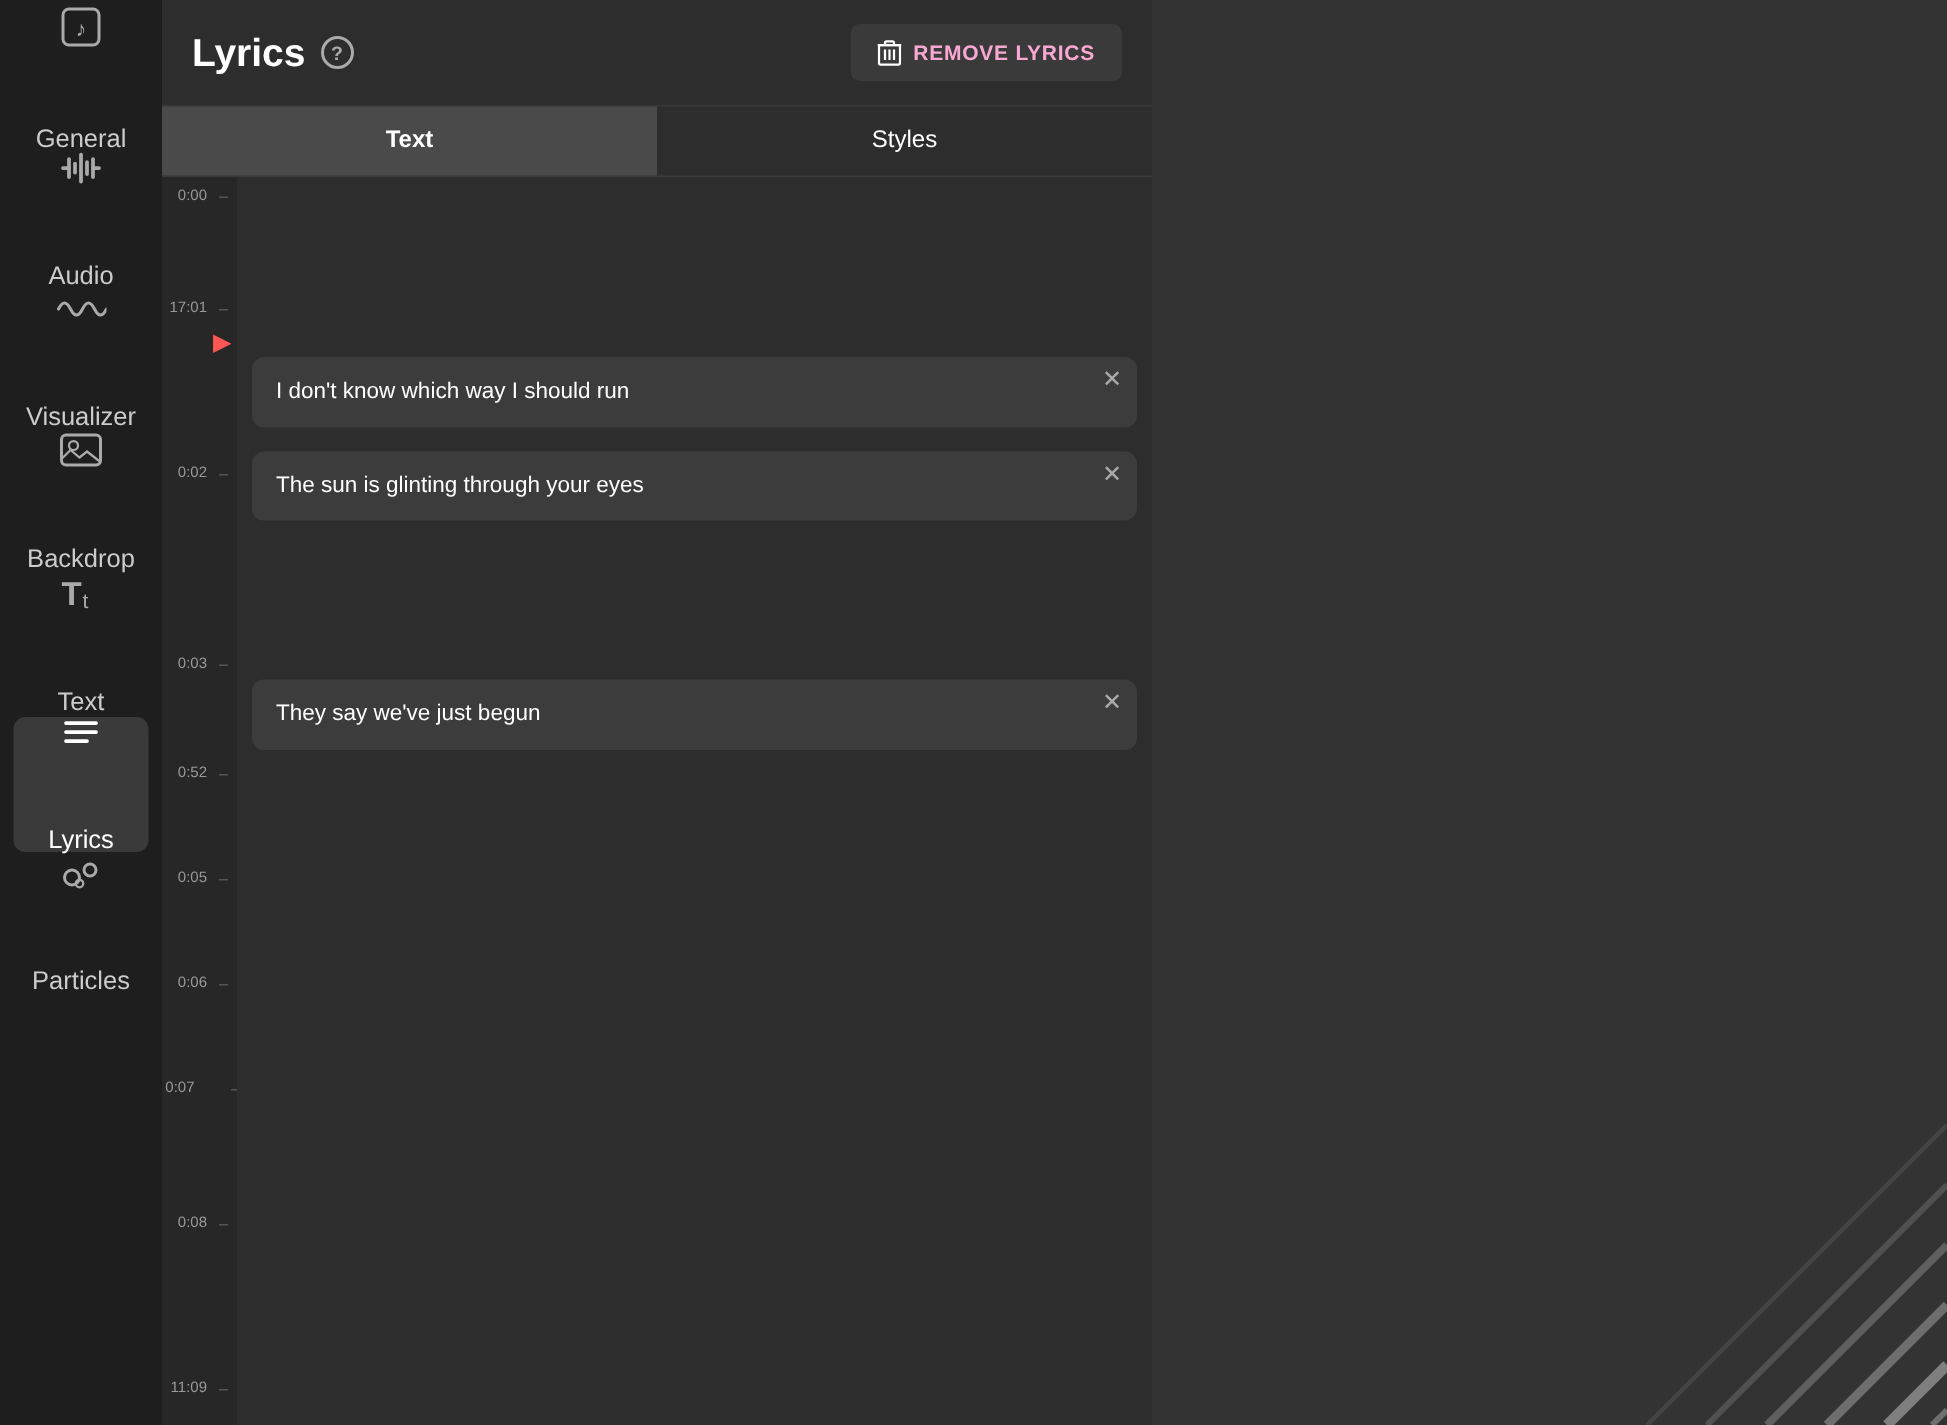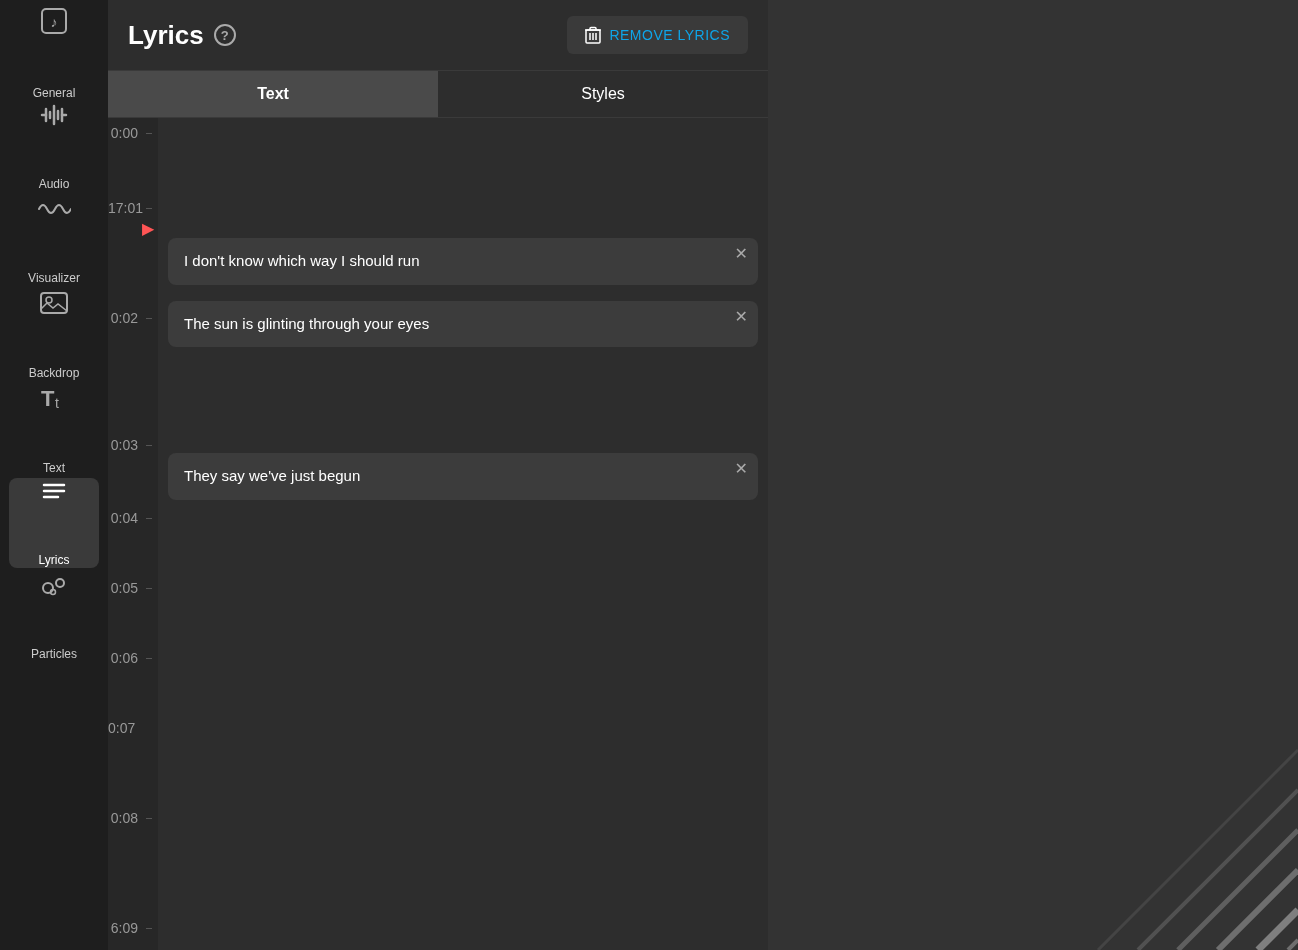--- a/index.html
+++ b/index.html
@@ -38,21 +38,21 @@
     }
     .sidebar-item.active {
       background: #3a3a3a;
       color: #fff;
     }
     .sidebar-icon {
       font-size: 22px;
       line-height: 1;
     }
     .sidebar-label {
-      font-size: 12px;
+      font-size: 17px;
       margin-top: 41px;
     }
 
     
     #main-panel {
       width: 660px;
       background: #2d2d2d;
       display: flex;
       flex-direction: column;
       flex-shrink: 0;
@@ -86,23 +86,23 @@
       font-size: 13px;
       cursor: pointer;
     }
     #remove-lyrics-btn {
       display: flex;
       align-items: center;
       gap: 8px;
       background: #3a3a3a;
       border: none;
       border-radius: 6px;
-      color: #0ea5e9;
+      color: #f9a8d4;
       font-size: 14px;
-      font-weight: normal;
+      font-weight: bold;
       padding: 10px 18px;
       cursor: pointer;
       letter-spacing: 0.5px;
     }
 
     
     #tabs {
       display: flex;
       border-bottom: 1px solid #3a3a3a;
     }
@@ -137,21 +137,21 @@
     }
     .time-mark {
       position: absolute;
       left: 0;
       width: 100%;
       display: flex;
       align-items: center;
       gap: 4px;
     }
     .time-label {
-      font-size: 14px;
+      font-size: 10px;
       color: #999;
       text-align: right;
       width: 34px;
       line-height: 1;
       padding-right: 4px;
     }
     .time-tick {
       width: 6px;
       height: 1px;
       background: #555;
@@ -347,41 +347,41 @@
         </div>
         <div class="time-mark" style="top: 193px;">
           <span class="time-label">0:02</span>
           <div class="time-tick"></div>
         </div>
         <div class="time-mark" style="top: 320px;">
           <span class="time-label">0:03</span>
           <div class="time-tick"></div>
         </div>
         <div class="time-mark" style="top: 393px;">
-          <span class="time-label">0:04</span>
+          <span class="time-label">0:52</span>
           <div class="time-tick"></div>
         </div>
         <div class="time-mark" style="top: 463px;">
           <span class="time-label">0:05</span>
           <div class="time-tick"></div>
         </div>
         <div class="time-mark" style="top: 533px;">
           <span class="time-label">0:06</span>
           <div class="time-tick"></div>
         </div>
         <div class="time-mark" style="top: 603px; gap: 20px;">
           <span class="time-label">0:07</span>
           <div class="time-tick"></div>
         </div>
         <div class="time-mark" style="top: 693px;">
           <span class="time-label">0:08</span>
           <div class="time-tick"></div>
         </div>
         <div class="time-mark" style="top: 803px;">
-          <span class="time-label">6:09</span>
+          <span class="time-label">11:09</span>
           <div class="time-tick"></div>
         </div>
         <div class="play-marker" style="top: 103px; color: rgb(255, 85, 85); font-size: 16px;">▶</div>
       </div>
 
     <div id="lyrics-track">
 
     <div style="height: 50px;"></div>
         <div style="height: 70px;"></div>
         <div class="lyric-block"><button class="lyric-close">✕</button><span>I don't know which way I should run</span></div>

